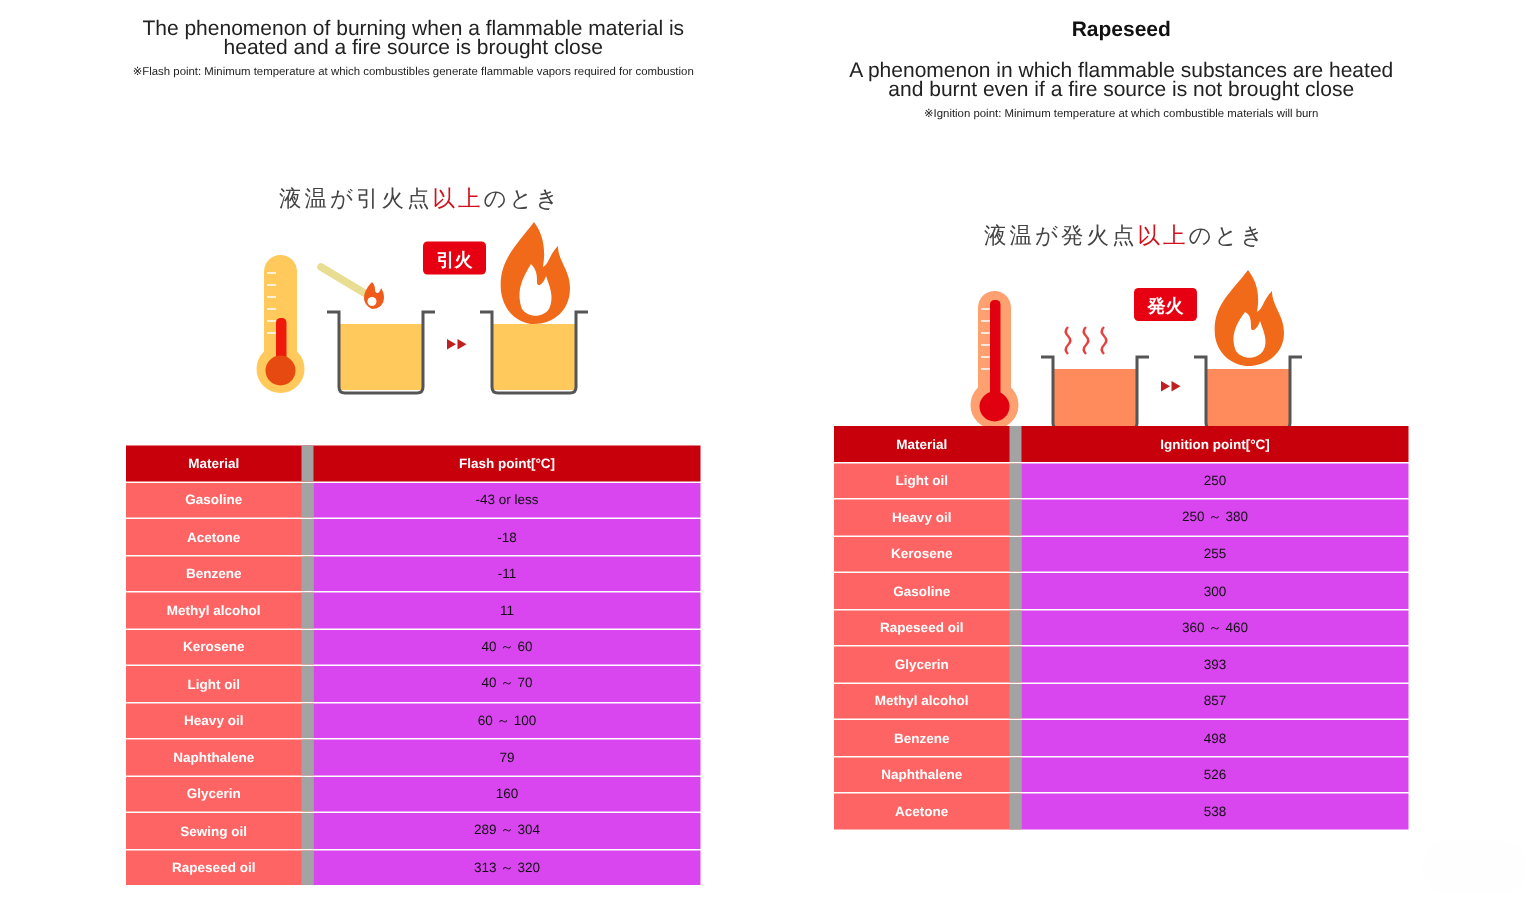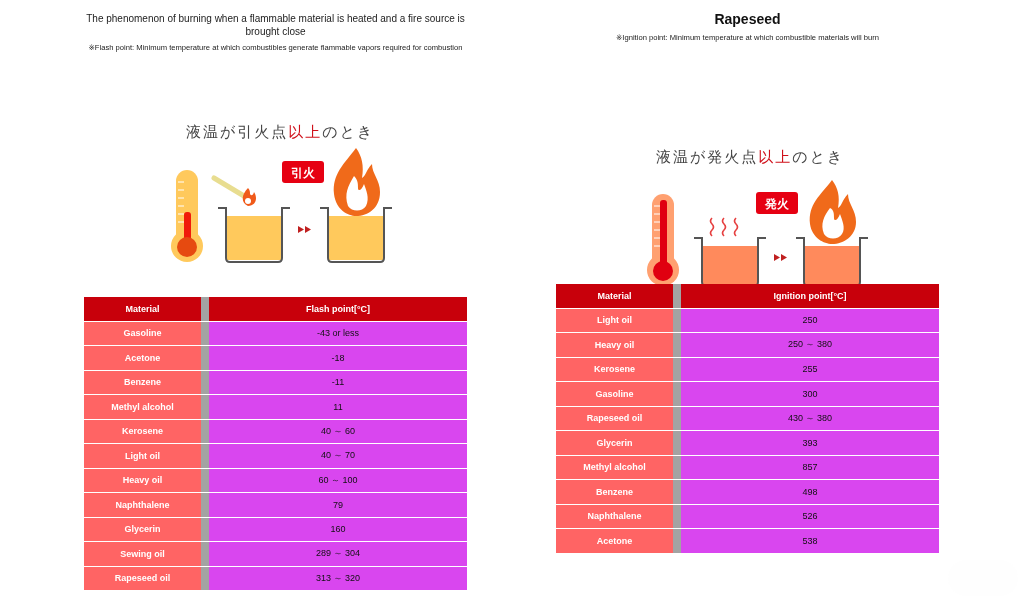--- a/index.html
+++ b/index.html
@@ -4,21 +4,21 @@
 <style>
   * { box-sizing: border-box; margin: 0; padding: 0; }
   html, body { width: 1024px; height: 600px; background: #ffffff; overflow: hidden; }
   body { font-family: "Liberation Sans", "DejaVu Sans", sans-serif; color: #222; position: relative; }
 
   .col { position: absolute; top: 0; text-align: center; }
   .col-left { left: 84px; width: 383px; }
   .col-right { left: 556px; width: 383px; }
 
   .sec-title { font-size: 14px; font-weight: bold; color: #111; margin-top: 11px; line-height: 17px; }
-  .sec-desc { font-size: 10px; line-height: 13px; margin-top: 12px; color: #222; }
+  .sec-desc { font-size: 14px; line-height: 13px; margin-top: 12px; color: #222; }
   .sec-note { font-size: 7.6px; line-height: 11px; margin-top: 4px; color: #222; }
 
   .illus { position: absolute; }
   .illus-left { left: 168px; top: 118px; width: 230px; height: 152px; }
   .illus-right { left: 644px; top: 104px; width: 230px; height: 152px; margin-top: 38px; }
   .illus svg { width: 100%; height: 100%; display: block; }
 
   table.data { position: absolute; border-collapse: separate; border-spacing: 0 1px; }
   .table-left { left: 84px; top: 296px; width: 383px; }
   .table-right { left: 556px; top: 283px; width: 383px; }
@@ -135,20 +135,21 @@
       </tr>
     <tr>
         <td class="c1">Rapeseed oil</td>
         <td class="c2">313 ～ 320</td>
       </tr>
   </tbody>
 </table>
 
 <div class="col col-right">
   <h2 class="sec-title">Rapeseed</h2>
+  <p class="sec-desc">A phenomenon in which flammable substances are heated and burnt even if a fire source is not brought close</p>
   <p class="sec-note">※Ignition point: Minimum temperature at which combustible materials will burn</p>
 </div>
 
 <div class="illus illus-right">
   <svg viewBox="0 0 230 152" xmlns="http://www.w3.org/2000/svg">
     <text x="12" y="20" font-size="15" fill="#444" font-family="DejaVu Sans, sans-serif" letter-spacing="2"><tspan>液温が発火点</tspan><tspan fill="#d0101a">以上</tspan><tspan>のとき</tspan></text>
 
     <g>
       <rect x="8" y="52" width="22" height="80" rx="11" fill="#ffa070"></rect>
       <circle cx="19" cy="128" r="16" fill="#ffa070"></circle>
@@ -211,21 +212,21 @@
     <tr>
         <td class="c1">Kerosene</td>
         <td class="c2">255</td>
       </tr>
     <tr>
         <td class="c1">Gasoline</td>
         <td class="c2">300</td>
       </tr>
     <tr>
         <td class="c1">Rapeseed oil</td>
-        <td class="c2">430 ～ 380</td>
+        <td class="c2">360 ～ 460</td>
       </tr>
     <tr>
         <td class="c1">Glycerin</td>
         <td class="c2">393</td>
       </tr>
     <tr>
         <td class="c1">Methyl alcohol</td>
         <td class="c2">857</td>
       </tr>
     <tr>

